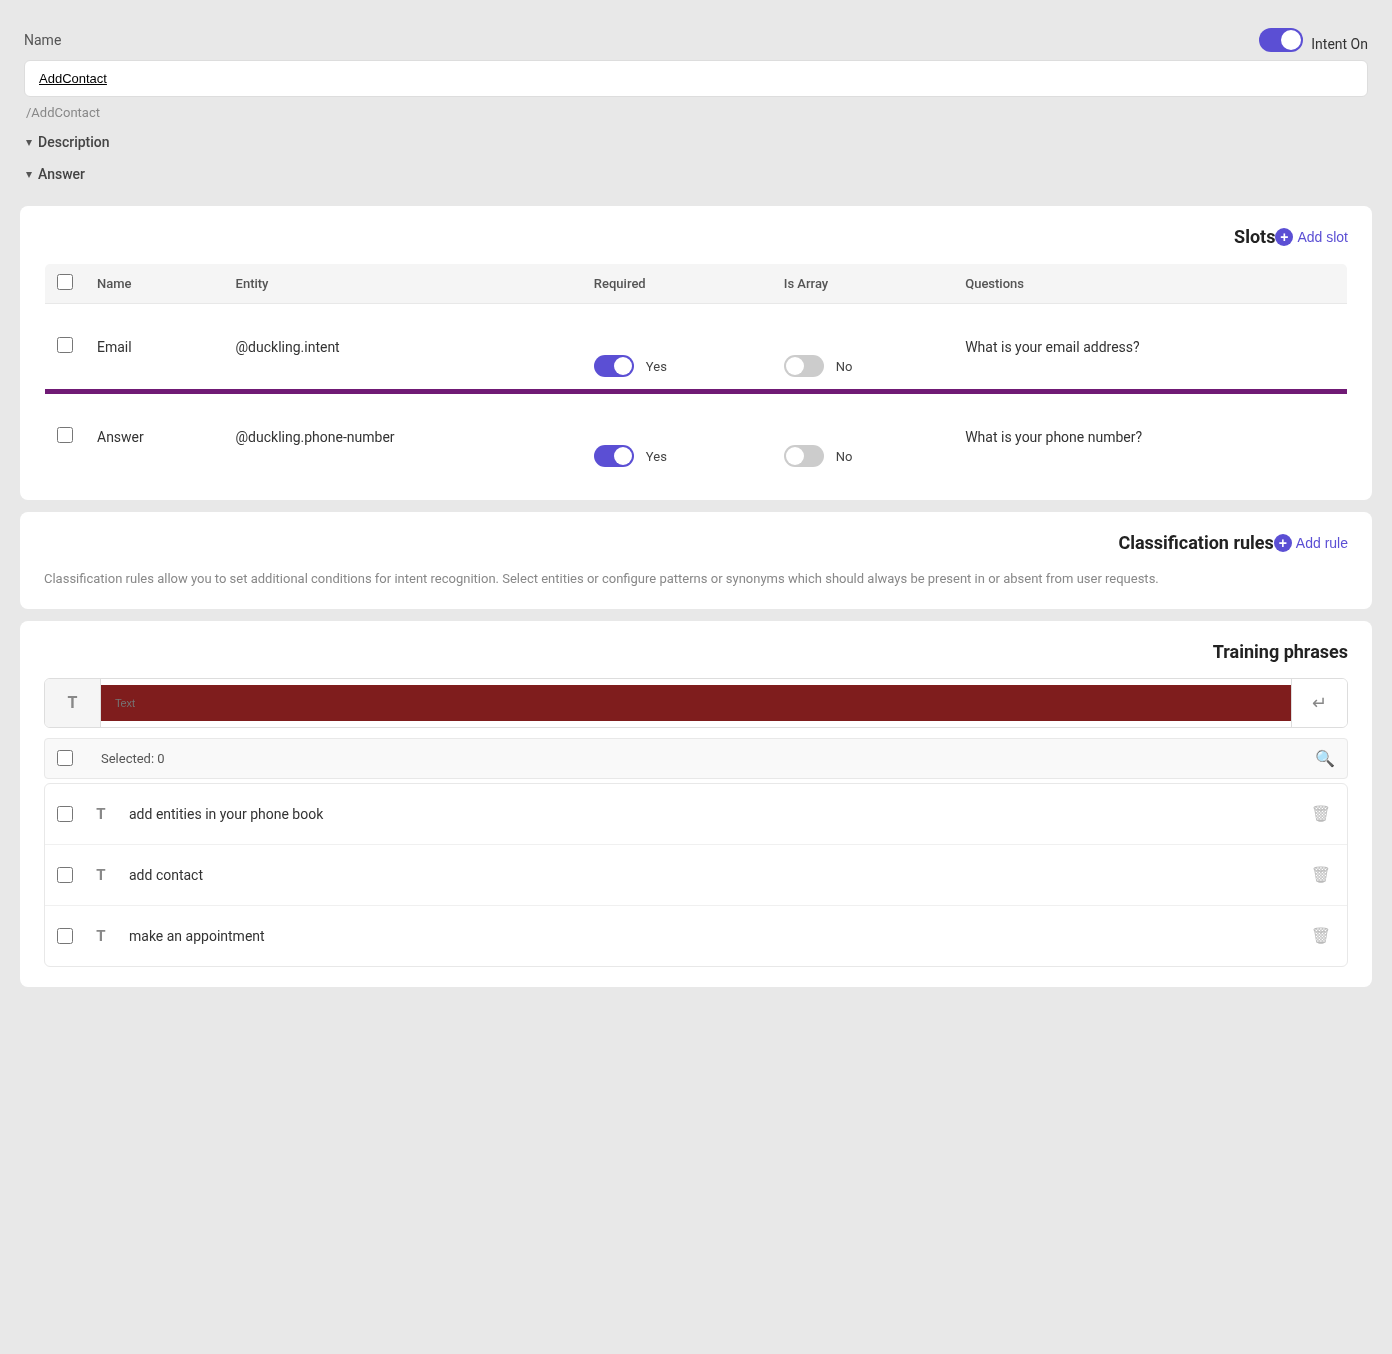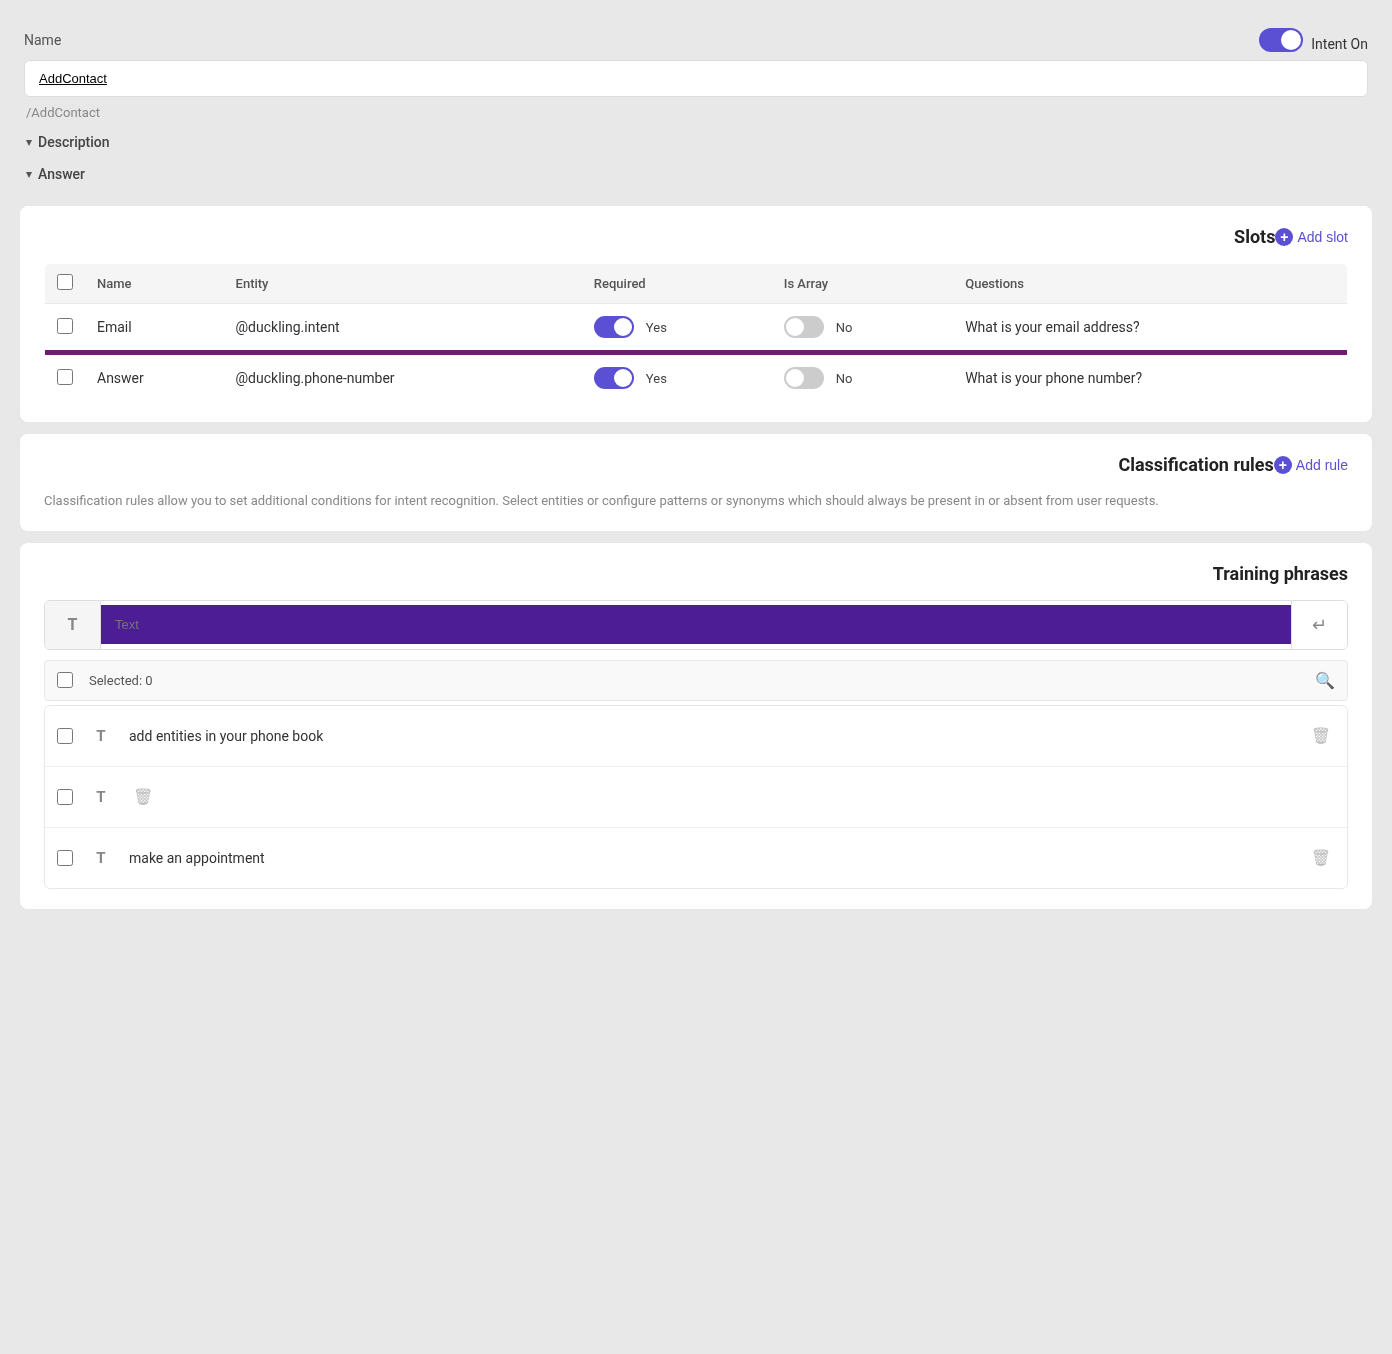--- a/index.html
+++ b/index.html
@@ -206,20 +206,21 @@
       border-radius: 50%;
       position: absolute;
       top: 2px;
       left: 2px;
     }
     .required-cell, .array-cell {
       display: flex;
       align-items: center;
       gap: 12px;
       white-space: nowrap;
+      margin-top: 39px;
     }
     .yes-no-label {
       font-size: 13px;
       color: #444;
     }
 
     
     .description-text {
       font-size: 13px;
       color: #888;
@@ -246,23 +247,23 @@
       font-weight: bold;
       font-size: 16px;
       color: #888;
       flex-shrink: 0;
     }
     .phrase-text-input {
       flex: 1;
       padding: 12px 14px;
       border: none;
       outline: none;
-      font-size: 13px;
+      font-size: 11px;
       color: #aaa;
-      background: #4c1d95;
+      background: #7f1d1d;
     }
     .enter-icon-box {
       width: 56px;
       height: 48px;
       display: flex;
       align-items: center;
       justify-content: center;
       background: white;
       border-left: 1px solid #ddd;
       flex-shrink: 0;
@@ -278,21 +279,21 @@
       justify-content: space-between;
       padding: 10px 12px;
       background: #f9f9f9;
       border: 1px solid #e8e8e8;
       border-radius: 4px;
       margin-bottom: 4px;
     }
     .selected-left {
       display: flex;
       align-items: center;
-      gap: 16px;
+      gap: 28px;
     }
     .selected-text {
       font-size: 13px;
       color: #555;
     }
     .search-icon-btn {
       cursor: pointer;
       color: #888;
       font-size: 16px;
     }
@@ -481,20 +482,21 @@
       <div class="phrase-row">
         <input type="checkbox" class="checkbox" style="">
         <div class="t-icon-small">T</div>
         <span class="phrase-text">add entities in your phone book</span>
         <span class="delete-icon">🗑</span>
       </div>
 
       <div class="phrase-row">
         <input type="checkbox" class="checkbox" style="">
         <div class="t-icon-small">T</div>
+        <span class="phrase-text">add contact</span>
         <span class="delete-icon">🗑</span>
       </div>
 
       <div class="phrase-row">
         <input type="checkbox" class="checkbox" style="">
         <div class="t-icon-small">T</div>
         <span class="phrase-text">make an appointment</span>
         <span class="delete-icon">🗑</span>
       </div>
 

